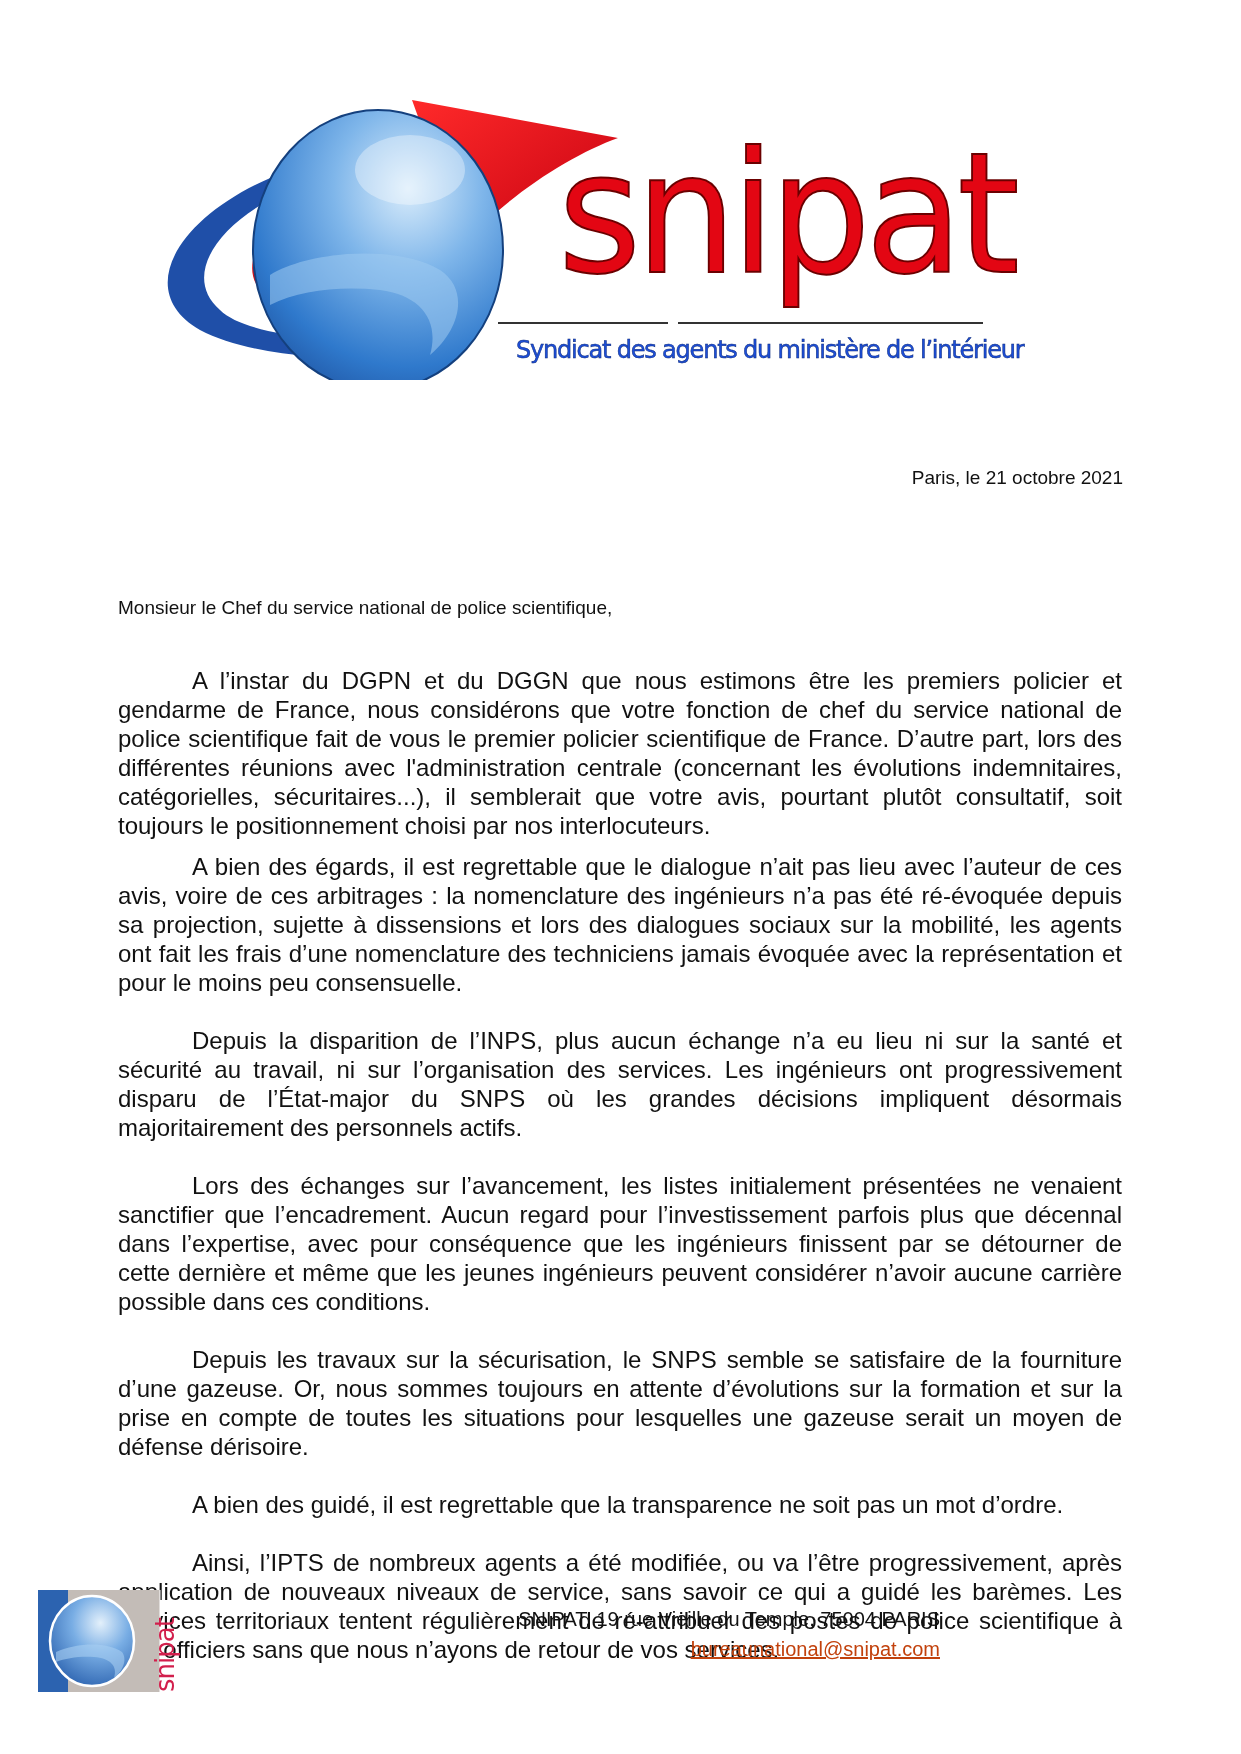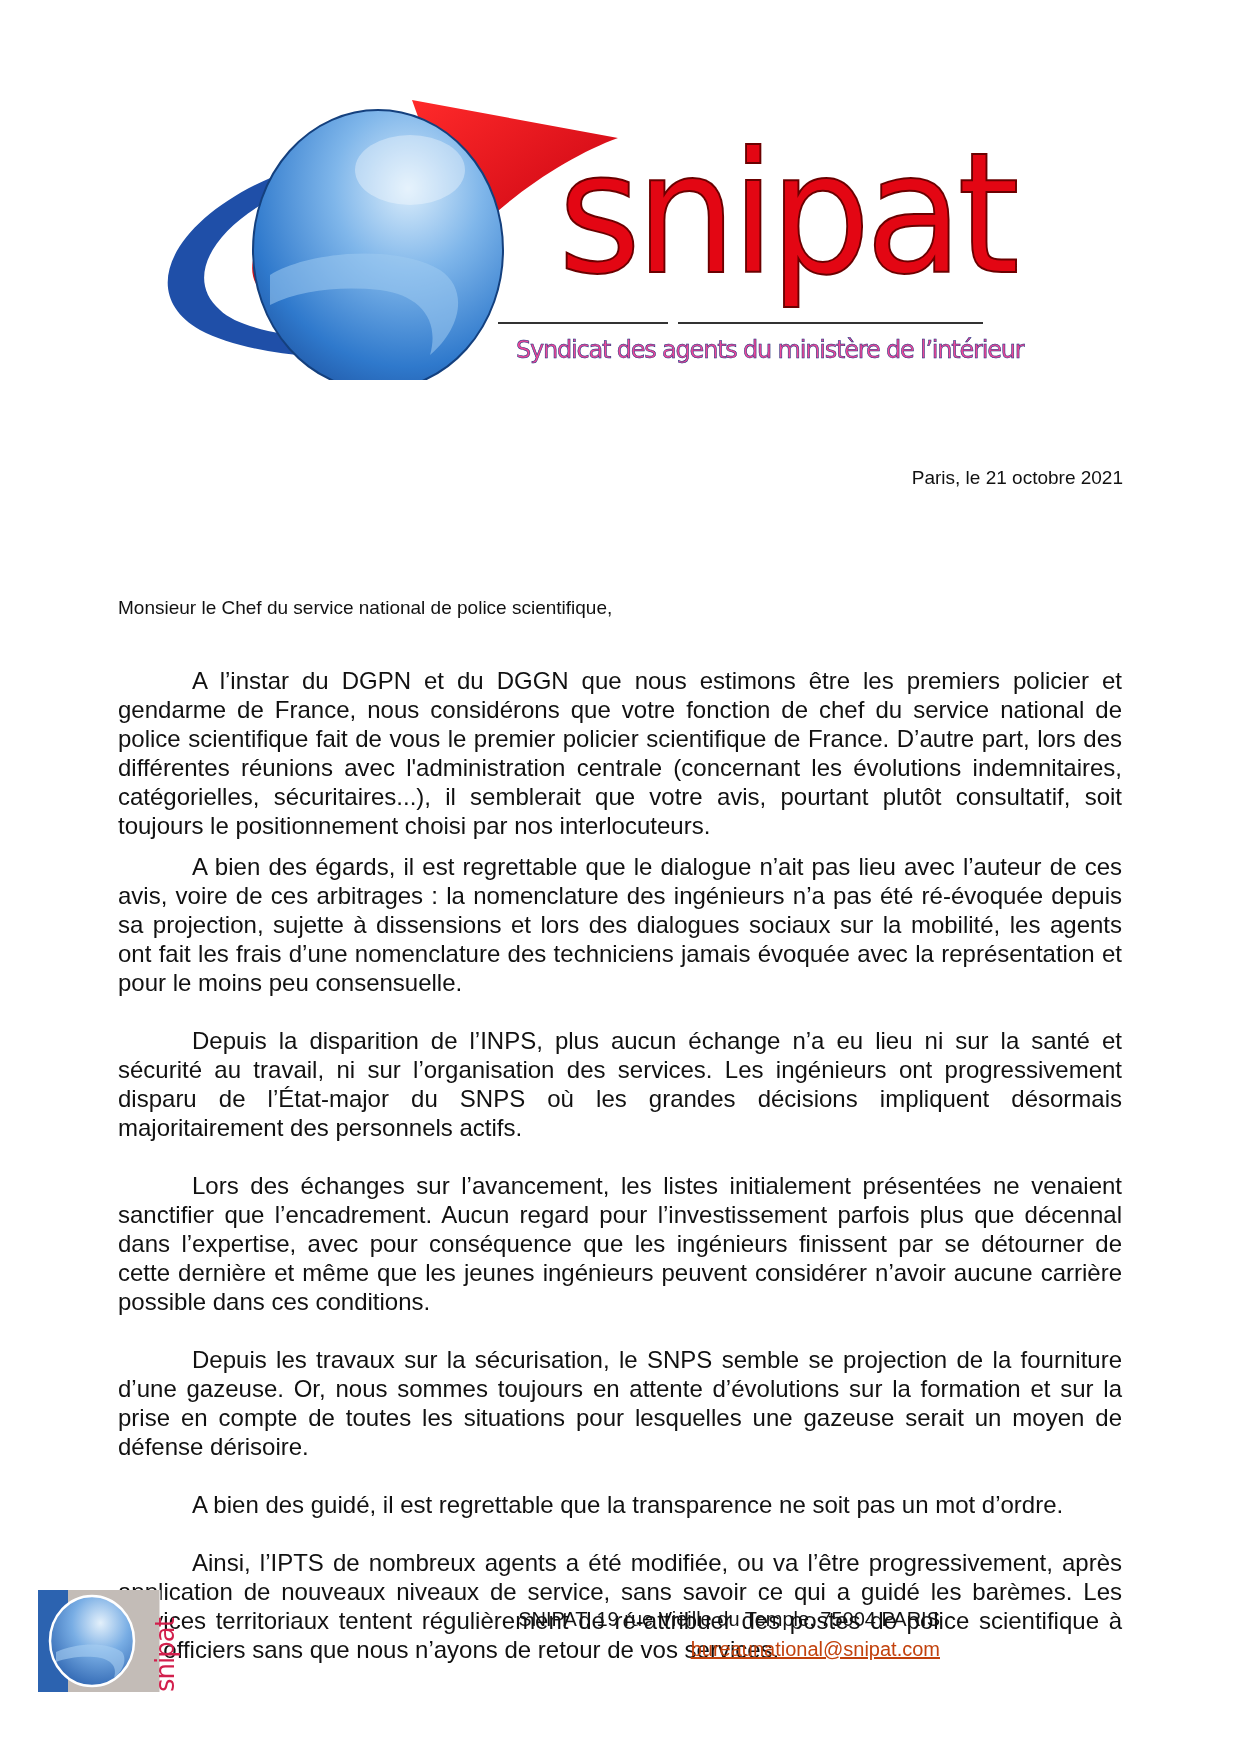--- a/index.html
+++ b/index.html
@@ -47,21 +47,21 @@
     .logo-rule-1 { left: 358px; width: 170px; }
     .logo-rule-2 { left: 538px; width: 305px; }
     .logo-tagline {
       position: absolute;
       left: 376px;
       top: 235px;
       font-family: "DejaVu Sans", sans-serif;
       font-size: 24px;
       line-height: 30px;
       letter-spacing: -1.2px;
-      color: #ec4899;
+      color: #1d4ed8;
       -webkit-text-stroke: 0.5px #0c2a7a;
       white-space: nowrap;
     }
 
     
     .date {
       position: absolute;
       right: 118px;
       top: 466px;
       font-size: 19px;
@@ -155,21 +155,21 @@
 
 <div class="date">Paris, le 21 octobre 2021</div>
 
 <div class="salutation">Monsieur le Chef du service national de police scientifique,</div>
 
 <div class="body-text">
   <p>A l’instar du DGPN et du DGGN que nous estimons être les premiers policier et gendarme de France, nous considérons que votre fonction de chef du service national de police scientifique fait de vous le premier policier scientifique de France. D’autre part, lors des différentes réunions avec l'administration centrale (concernant les évolutions indemnitaires, catégorielles, sécuritaires...), il semblerait que votre avis, pourtant plutôt consultatif, soit toujours le positionnement choisi par nos interlocuteurs.</p>
   <p class="gap-s">A bien des égards, il est regrettable que le dialogue n’ait pas lieu avec l’auteur de ces avis, voire de ces arbitrages : la nomenclature des ingénieurs n’a pas été ré-évoquée depuis sa projection, sujette à dissensions et lors des dialogues sociaux sur la mobilité, les agents ont fait les frais d’une nomenclature des techniciens jamais évoquée avec la représentation et pour le moins peu consensuelle.</p>
   <p class="gap-l">Depuis la disparition de l’INPS, plus aucun échange n’a eu lieu ni sur la santé et sécurité au travail, ni sur l’organisation des services. Les ingénieurs ont progressivement disparu de l’État-major du SNPS où les grandes décisions impliquent désormais majoritairement des personnels actifs.</p>
   <p class="gap-l">Lors des échanges sur l’avancement, les listes initialement présentées ne venaient sanctifier que l’encadrement. Aucun regard pour l’investissement parfois plus que décennal dans l’expertise, avec pour conséquence que les ingénieurs finissent par se détourner de cette dernière et même que les jeunes ingénieurs peuvent considérer n’avoir aucune carrière possible dans ces conditions.</p>
-  <p class="gap-l">Depuis les travaux sur la sécurisation, le SNPS semble se projection de la fourniture d’une gazeuse. Or, nous sommes toujours en attente d’évolutions sur la formation et sur la prise en compte de toutes les situations pour lesquelles une gazeuse serait un moyen de défense dérisoire.</p>
+  <p class="gap-l">Depuis les travaux sur la sécurisation, le SNPS semble se satisfaire de la fourniture d’une gazeuse. Or, nous sommes toujours en attente d’évolutions sur la formation et sur la prise en compte de toutes les situations pour lesquelles une gazeuse serait un moyen de défense dérisoire.</p>
   <p class="gap-l">A bien des guidé, il est regrettable que la transparence ne soit pas un mot d’ordre.</p>
   <p class="gap-l">Ainsi, l’IPTS de nombreux agents a été modifiée, ou va l’être progressivement, après application de nouveaux niveaux de service, sans savoir ce qui a guidé les barèmes. Les services territoriaux tentent régulièrement de ré-attribuer des postes de police scientifique à des officiers sans que nous n’ayons de retour de vos services.</p>
 </div>
 
 <div class="footer-logo">
   <svg viewBox="0 0 152 102" xmlns="http://www.w3.org/2000/svg">
     <defs>
       <radialGradient id="fGlobe" cx="0.6" cy="0.3" r="0.85">
         <stop offset="0" stop-color="#e3f0fb"></stop>
         <stop offset="0.4" stop-color="#78ade4"></stop>

